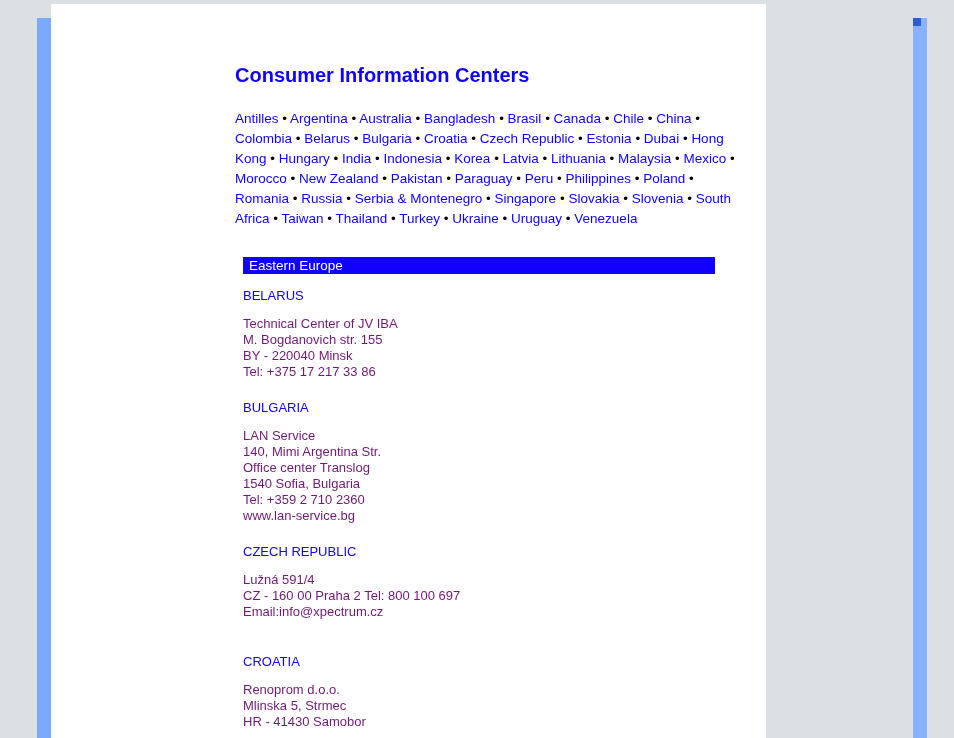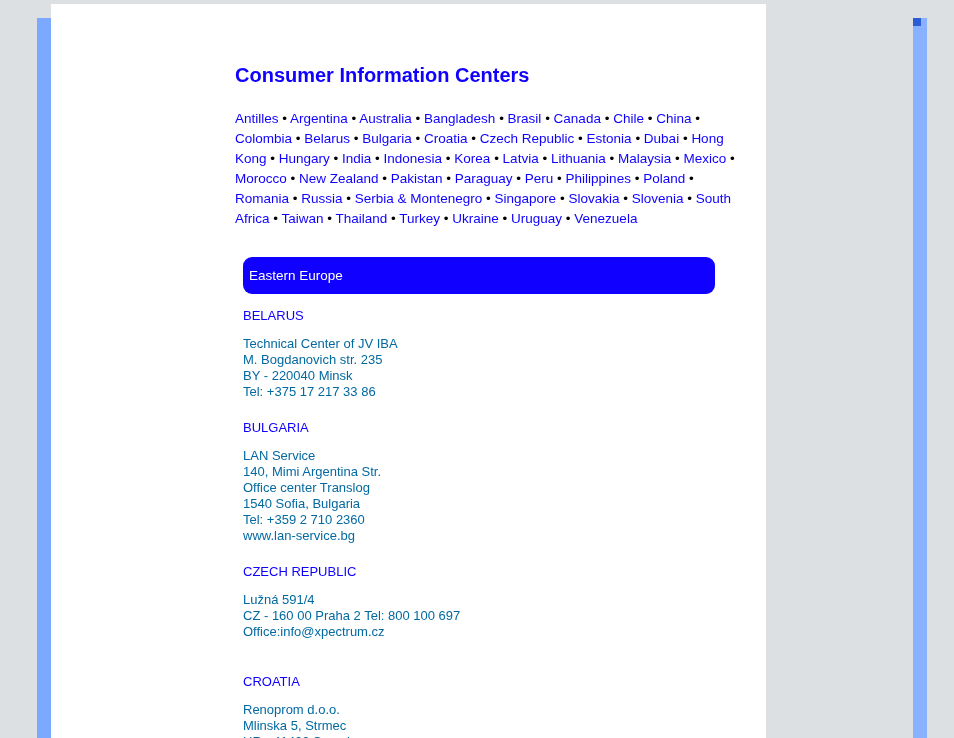--- a/index.html
+++ b/index.html
@@ -57,74 +57,73 @@
   }
   .country-links a {
     color: #0f00ff;
     text-decoration: none;
     cursor: pointer;
   }
   .region-bar {
     background: #0f00ff;
     color: #ffffff;
     font-size: 13.5px;
-    padding: 11px 6px;
+    padding: 1px 6px;
     margin: 0 0 14px 8px;
     width: 460px;
-    border-radius: 9px;
   }
   .center-block {
     margin: 0 0 20px 8px;
     font-size: 13px;
     line-height: 16px;
   }
   .center-block .cname {
     color: #0f00ff;
     margin-bottom: 12px;
   }
   .center-block .line {
-    color: #0369a1;
+    color: #701a75;
   }
 </style>
 </head>
 <body>
 
 <div class="wrapper">
   <div class="blue-strip left"></div>
   <div class="blue-strip right"></div>
 
   <div class="page">
     <h1>Consumer Information Centers</h1>
 
     <div class="country-links" id="country-links"><a>Antilles</a> • <a>Argentina</a> • <a>Australia</a> • <a>Bangladesh</a> • <a>Brasil</a> • <a>Canada</a> • <a>Chile</a> • <a>China</a> • <a>Colombia</a> • <a>Belarus</a> • <a>Bulgaria</a> • <a>Croatia</a> • <a>Czech Republic</a> • <a>Estonia</a> • <a>Dubai</a> • <a>Hong Kong</a> • <a>Hungary</a> • <a>India</a> • <a>Indonesia</a> • <a>Korea</a> • <a>Latvia</a> • <a>Lithuania</a> • <a>Malaysia</a> • <a>Mexico</a> • <a>Morocco</a> • <a>New Zealand</a> • <a>Pakistan</a> • <a>Paraguay</a> • <a>Peru</a> • <a>Philippines</a> • <a>Poland</a> • <a>Romania</a> • <a>Russia</a> • <a>Serbia &amp; Montenegro</a> • <a>Singapore</a> • <a>Slovakia</a> • <a>Slovenia</a> • <a>South Africa</a> • <a>Taiwan</a> • <a>Thailand</a> • <a>Turkey</a> • <a>Ukraine</a> • <a>Uruguay</a> • <a>Venezuela</a></div>
 
     <div class="region-bar">Eastern Europe</div>
 
     <div id="centers">
         <div class="center-block">
           <div class="cname">BELARUS</div>
           <div class="line">Technical Center of JV IBA</div>
-          <div class="line">M. Bogdanovich str. 235</div>
+          <div class="line">M. Bogdanovich str. 155</div>
           <div class="line">BY - 220040 Minsk</div>
           <div class="line">Tel: +375 17 217 33 86</div>
         </div>
         <div class="center-block">
           <div class="cname">BULGARIA</div>
           <div class="line">LAN Service</div>
           <div class="line">140, Mimi Argentina Str.</div>
           <div class="line">Office center Translog</div>
           <div class="line">1540 Sofia, Bulgaria</div>
           <div class="line">Tel: +359 2 710 2360</div>
           <div class="line">www.lan-service.bg</div>
         </div>
         <div class="center-block">
           <div class="cname">CZECH REPUBLIC</div>
           <div class="line">Lužná 591/4</div>
           <div class="line">CZ - 160 00 Praha 2 Tel: 800 100 697</div>
-          <div class="line">Office:info@xpectrum.cz</div>
+          <div class="line">Email:info@xpectrum.cz</div>
         </div>
         <div class="center-block" style="margin-top: 34px;">
           <div class="cname">CROATIA</div>
           <div class="line">Renoprom d.o.o.</div>
           <div class="line">Mlinska 5, Strmec</div>
           <div class="line">HR - 41430 Samobor</div>
         </div>
       </div>
   </div>
 </div>

